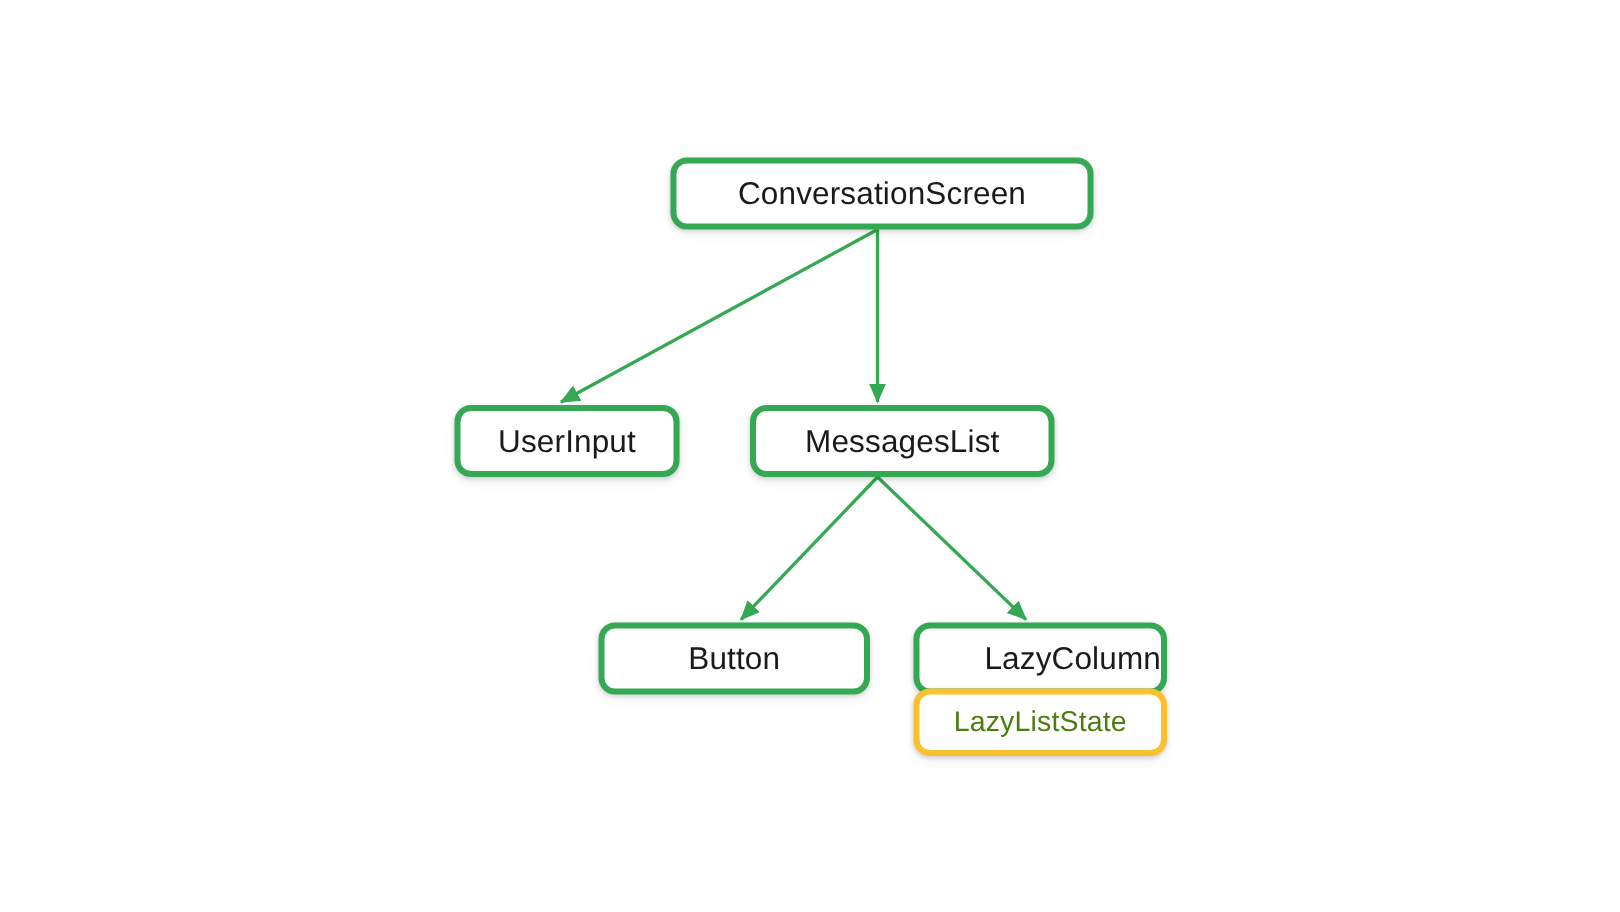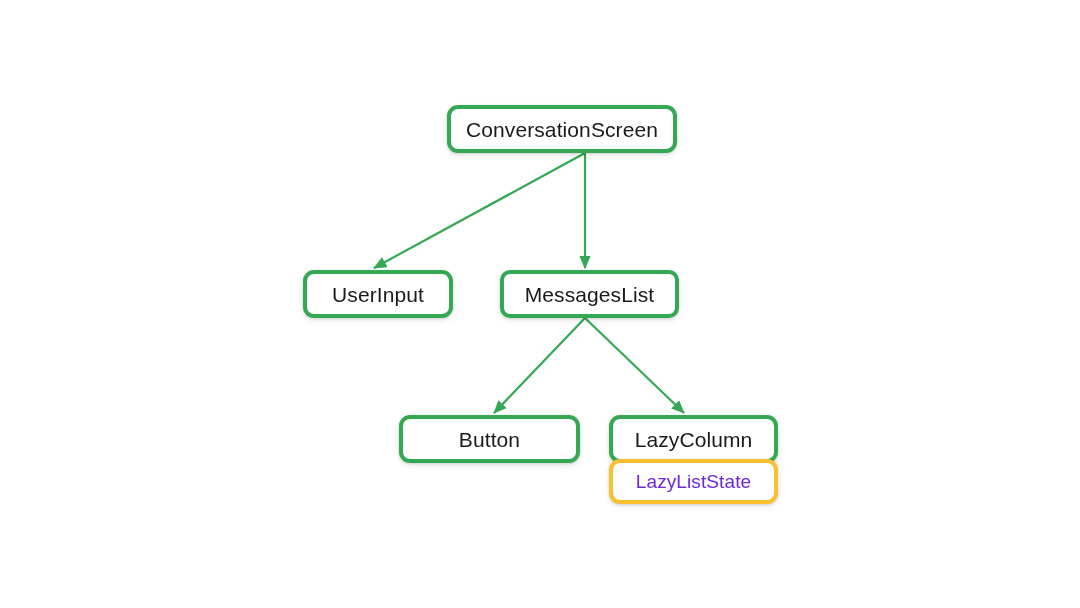--- a/index.html
+++ b/index.html
@@ -48,21 +48,21 @@
   .node-green {
     border-color: #34a853;
   }
   .node-green .node-label {
     color: #1a1a1a;
   }
   .node-amber {
     border-color: #fbc02d;
   }
   .node-amber .node-label {
-    color: #6d28d9;
+    color: #4d7c0f;
     font-size: 19px;
   }
 </style>
 </head>
 <body>
 
 <div id="diagram-root">
 
   <svg id="edge-layer" viewBox="0 0 1080 608" xmlns="http://www.w3.org/2000/svg">
     <defs>
@@ -72,33 +72,33 @@
     </defs>
     <g id="edges-group">
         <line x1="585" y1="153" x2="374" y2="268" stroke="#34a853" stroke-width="2.2" stroke-linecap="butt" marker-end="url(#arrowhead)"></line>
         <line x1="585" y1="153" x2="585" y2="268" stroke="#34a853" stroke-width="2.2" stroke-linecap="butt" marker-end="url(#arrowhead)"></line>
         <line x1="585" y1="318" x2="494" y2="413" stroke="#34a853" stroke-width="2.2" stroke-linecap="butt" marker-end="url(#arrowhead)"></line>
         <line x1="585" y1="318" x2="684" y2="413" stroke="#34a853" stroke-width="2.2" stroke-linecap="butt" marker-end="url(#arrowhead)"></line>
       </g>
   </svg>
 
   <div id="nodes-group">
-      <div class="node node-green" style="left: 447px; top: 105px; width: 230px; height: 48px;">
+      <div class="node node-green" style="left: 447px; top: 105px; width: 282px; height: 48px;">
         <span class="node-label">ConversationScreen</span>
       </div>
       <div class="node node-green" style="left: 303px; top: 270px; width: 150px; height: 48px;">
         <span class="node-label">UserInput</span>
       </div>
-      <div class="node node-green" style="left: 500px; top: 270px; width: 179px; height: 48px; border-radius: 10px;">
+      <div class="node node-green" style="left: 500px; top: 270px; width: 203px; height: 48px;">
         <span class="node-label">MessagesList</span>
       </div>
       <div class="node node-green" style="left: 399px; top: 415px; width: 181px; height: 48px;">
         <span class="node-label">Button</span>
       </div>
-      <div class="node node-green" style="left: 609px; top: 415px; width: 169px; height: 48px;">
+      <div class="node node-green" style="left: 609px; top: 415px; width: 169px; height: 48px; justify-content: flex-end;">
         <span class="node-label">LazyColumn</span>
       </div>
       <div class="node node-amber" style="left: 609px; top: 459px; width: 169px; height: 45px;">
         <span class="node-label">LazyListState</span>
       </div>
     </div>
 
 </div>
 
 </body></html>

